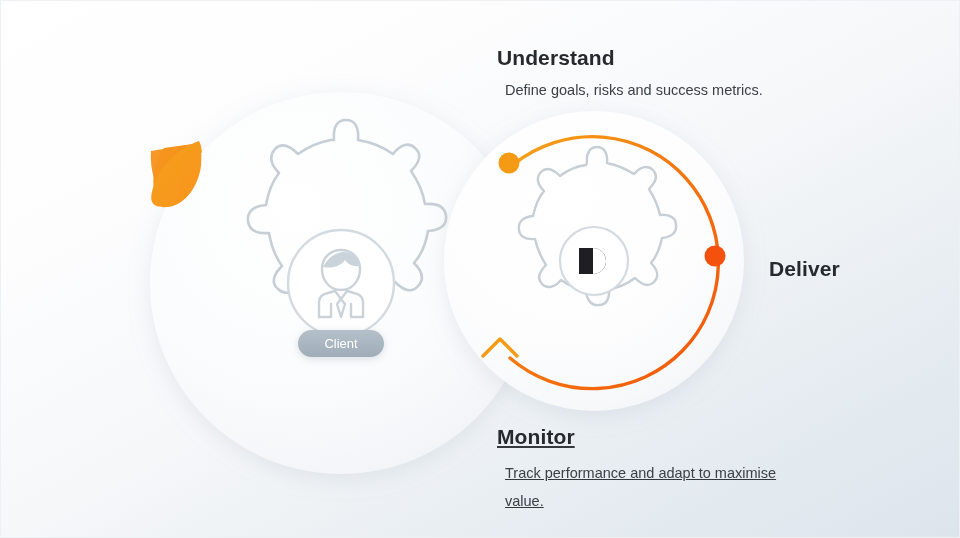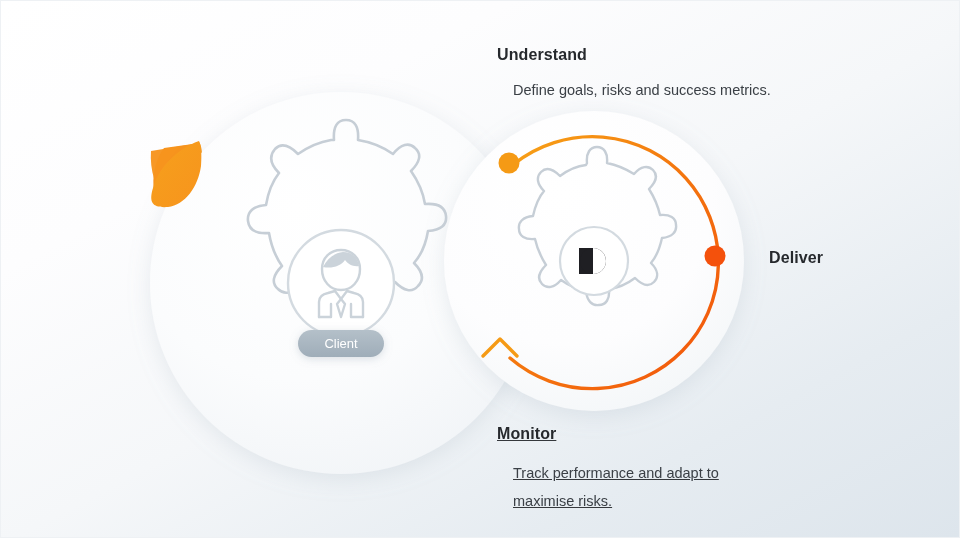--- a/index.html
+++ b/index.html
@@ -33,45 +33,45 @@
     top: 0;
     width: 960px;
     height: 538px;
   }
 
   .callout {
     position: absolute;
     color: #35383c;
   }
   .callout .c-title {
-    font-size: 16px;
+    font-size: 21px;
     font-weight: bold;
     color: #26292d;
     letter-spacing: 0.1px;
     line-height: 1.2;
     margin: 0 0 10px 0;
   }
   .callout .c-body {
     font-size: 14.5px;
     font-weight: normal;
     color: #3b4046;
     line-height: 1.95;
-    margin: 16px;
+    margin: 8px;
   }
 
   #callout-understand {
     left: 496px;
     top: 44px;
     width: 330px;
   }
   #callout-understand .c-body { line-height: 1.4; }
 
   #callout-deliver {
     left: 768px;
-    top: 247px;
+    top: 255px;
     width: 150px;
   }
 
   #callout-monitor {
     left: 496px;
     top: 423px;
     width: 290px;
     text-decoration: underline;
   }
 
@@ -342,16 +342,16 @@
     <p class="c-title">Understand</p>
     <p class="c-body">Define goals, risks and success metrics.</p>
   </div>
 
   <div class="callout" id="callout-deliver">
     <p class="c-title">Deliver</p>
   </div>
 
   <div class="callout" id="callout-monitor">
     <p class="c-title">Monitor</p>
-    <p class="c-body">Track performance and adapt to maximise risks.</p>
+    <p class="c-body">Track performance and adapt to maximise value.</p>
   </div>
 
 </div>
 
 </body></html>

